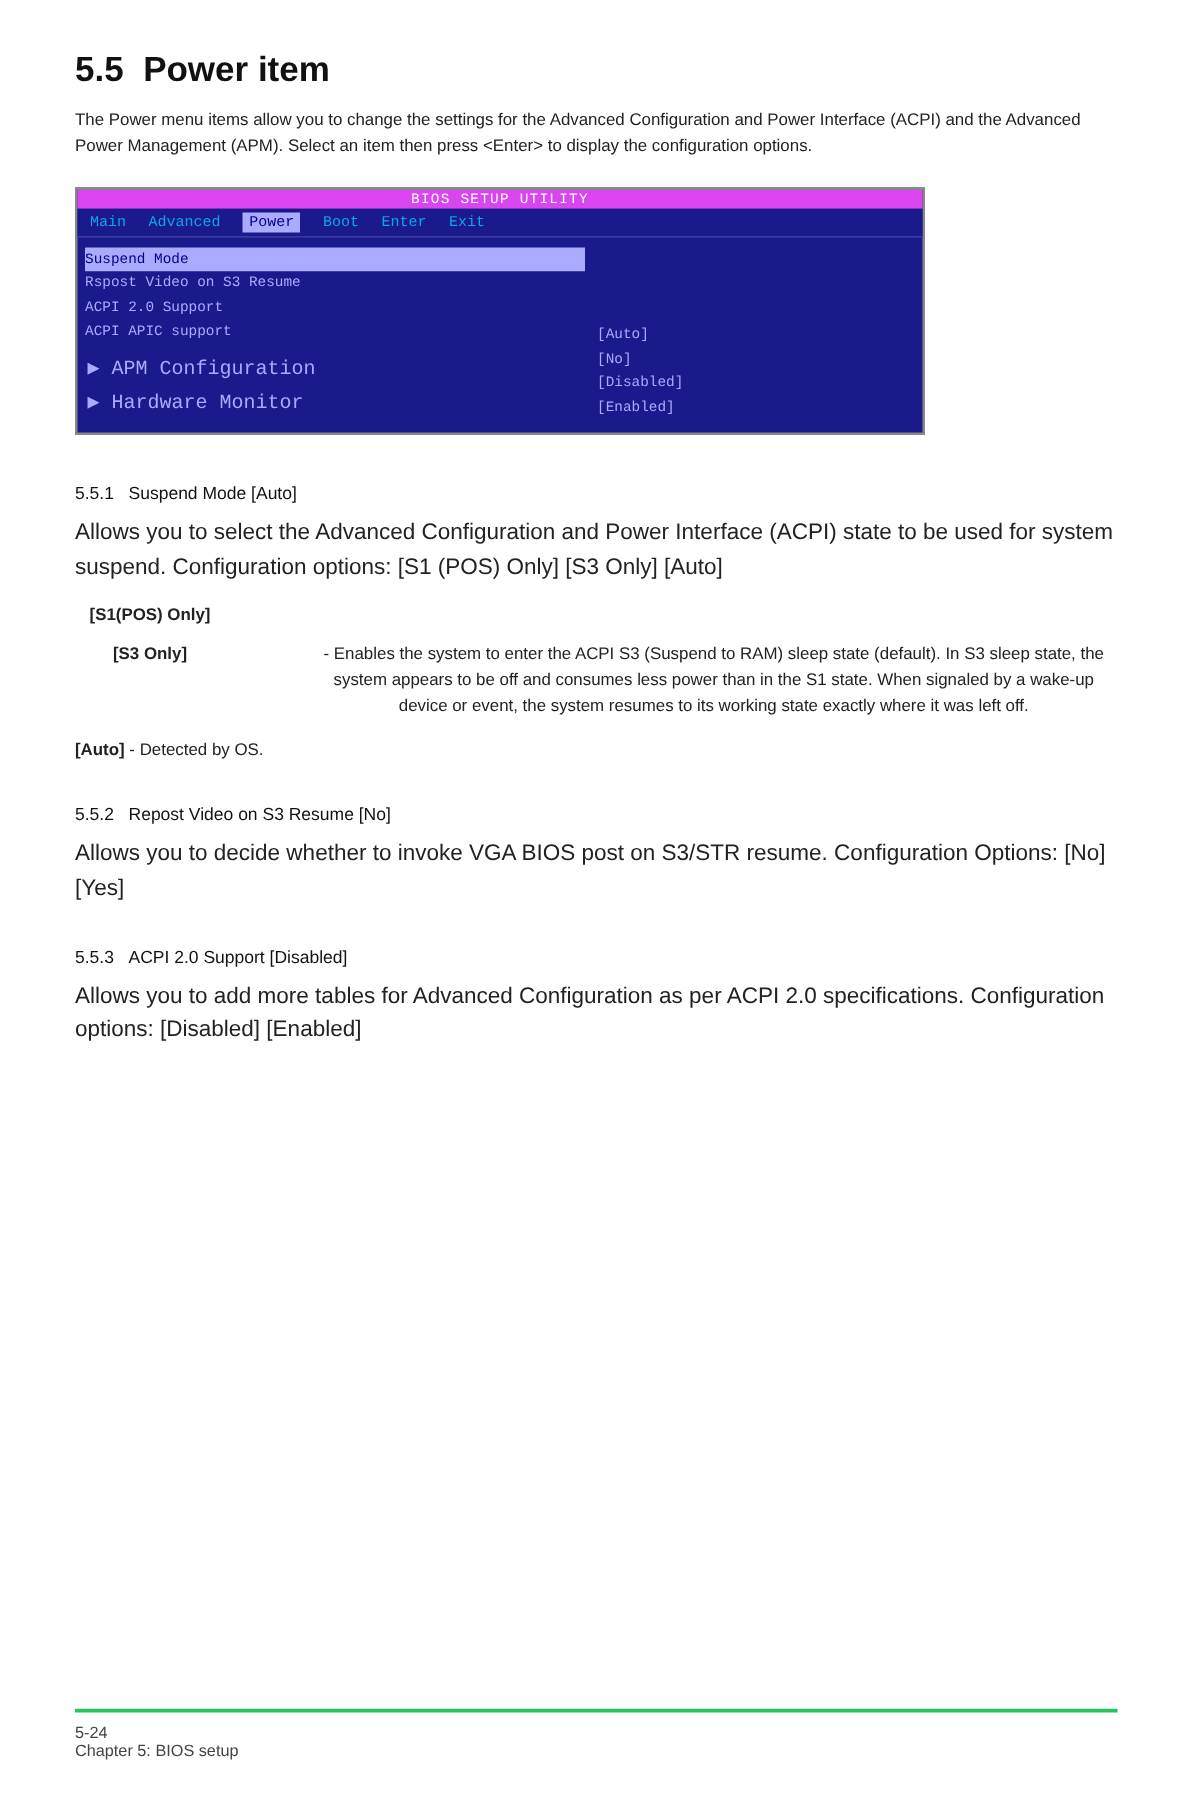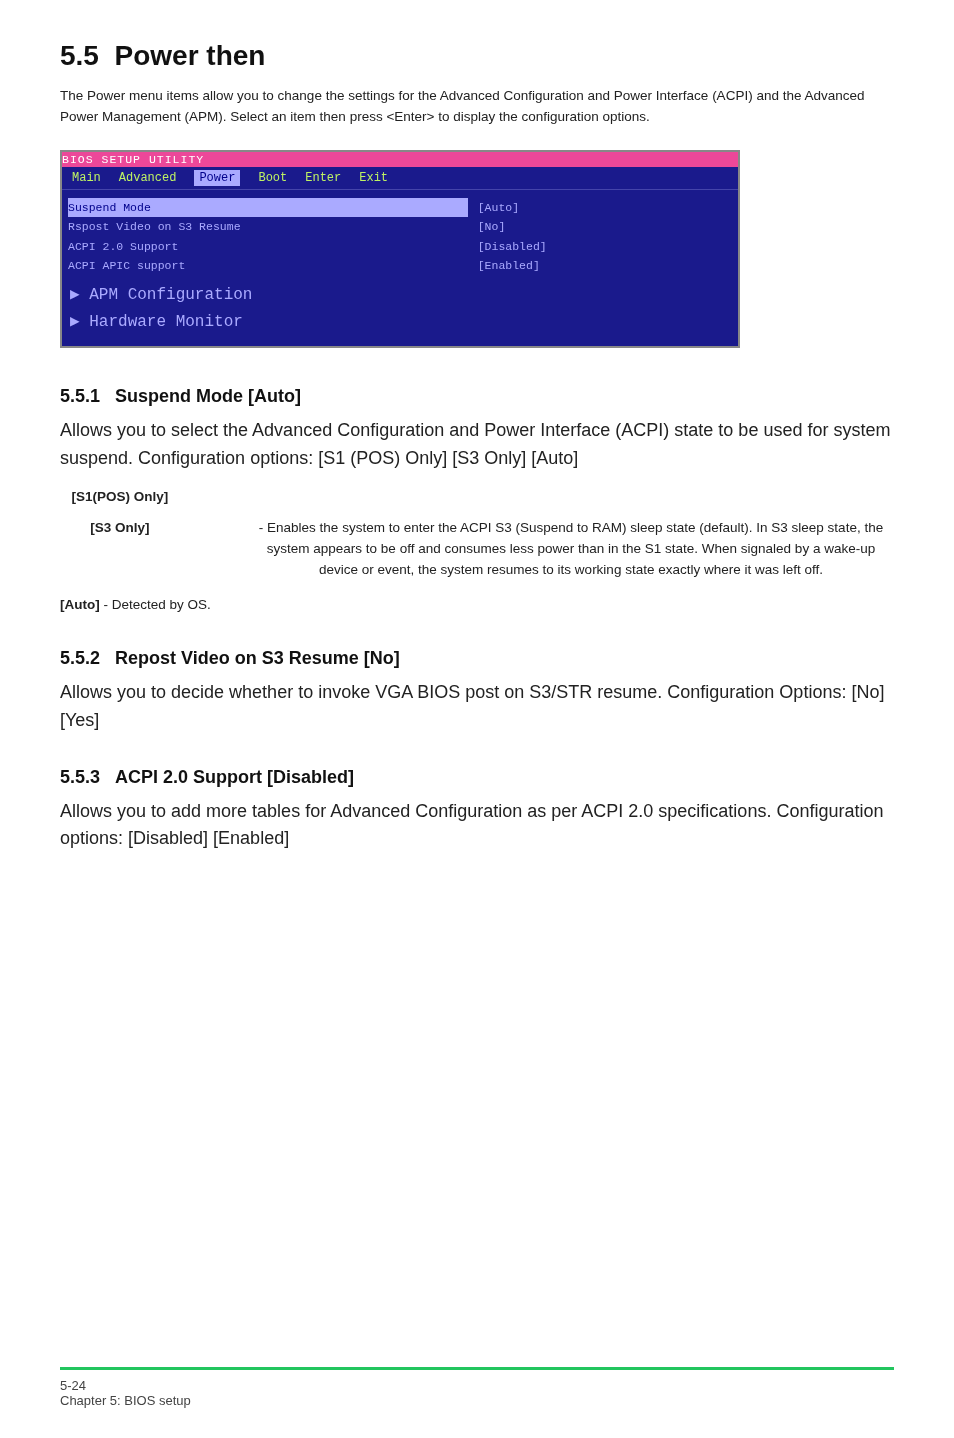--- a/index.html
+++ b/index.html
@@ -31,54 +31,56 @@
     .bios-box {
       background: #1a1a8c;
       border: 2px solid #888;
       width: 680px;
       margin-bottom: 38px;
       font-family: 'Courier New', Courier, monospace;
       font-size: 12px;
     }
 
     .bios-title-bar {
-      background: #ec4899;
+      background: #d946ef;
       color: #fff;
+      text-align: center;
       padding: 1px 0;
       font-size: 11.5px;
       letter-spacing: 1px;
     }
 
     .bios-menu-bar {
       background: #1a1a8c;
       color: #aaaaff;
       display: flex;
       flex-direction: row;
       align-items: center;
       padding: 3px 10px;
       gap: 18px;
       border-bottom: 1px solid #4444aa;
     }
 
     .bios-menu-item {
-      color: #bef264;
+      color: #0ea5e9;
       font-size: 12px;
     }
 
     .bios-menu-item.active {
       background: #aaaaff;
       color: #00008b;
       padding: 1px 5px;
     }
 
     .bios-content {
       display: flex;
       flex-direction: row;
       padding: 8px 6px 10px 6px;
       gap: 10px;
+      align-items: flex-end;
     }
 
     .bios-left {
       flex: 1.1;
       color: #aaaaff;
     }
 
     .bios-left .item {
       display: block;
       color: #aaaaff;
@@ -120,22 +122,22 @@
       color: #ffff55;
       font-size: 11.5px;
       line-height: 1.55;
       padding-top: 0;
       border-left: 1px solid #4444aa;
       padding-left: 8px;
     }
 
     
     h2.sub-section {
-      font-size: 18px;
-      font-weight: bold;
+      font-size: 14px;
+      font-weight: normal;
       margin-top: 32px;
       margin-bottom: 10px;
       color: #111;
     }
 
     .section-text {
       font-size: 18px;
       line-height: 1.55;
       margin-bottom: 14px;
       color: #222;
@@ -190,21 +192,21 @@
       padding-top: 8px;
       font-size: 13px;
       color: #444;
       flex-direction: column;
     }
   </style>
 </head>
 <body>
 
 <h1 class="section-title">
-  <span>5.5</span>&nbsp;&nbsp;<span>Power then</span>
+  <span>5.5</span>&nbsp;&nbsp;<span>Power item</span>
 </h1>
 
 <p class="intro-text">The Power menu items allow you to change the settings for the Advanced Configuration and Power Interface (ACPI) and the Advanced Power Management (APM). Select an item then press &lt;Enter&gt; to display the configuration options.</p>
 
 <div class="bios-box">
   <div class="bios-title-bar">BIOS SETUP UTILITY</div>
   <div class="bios-menu-bar">
     <span class="bios-menu-item">Main</span>
     <span class="bios-menu-item">Advanced</span>
     <span class="bios-menu-item active">Power</span>

